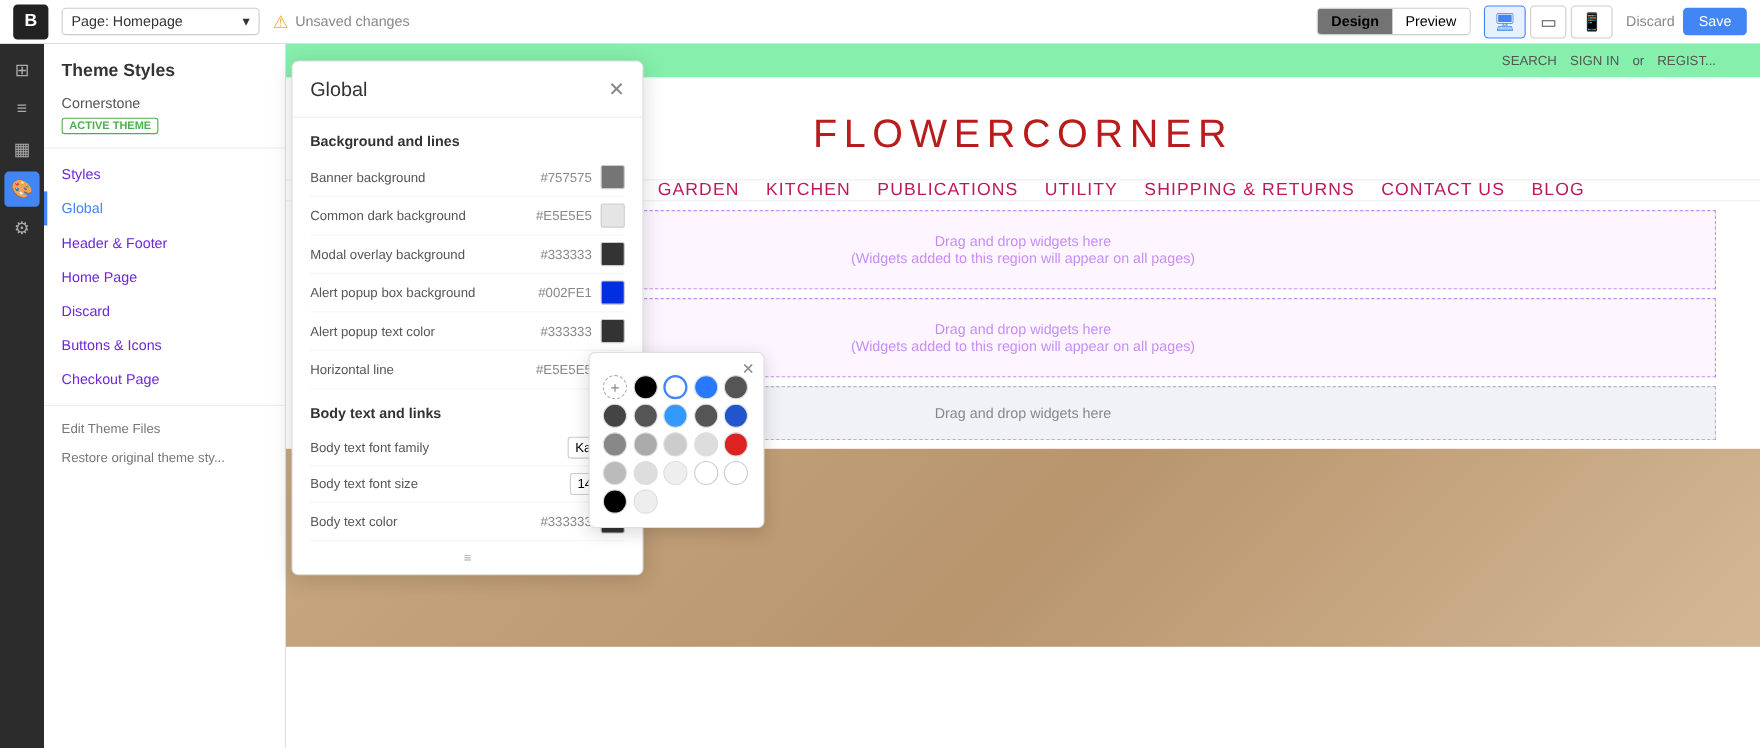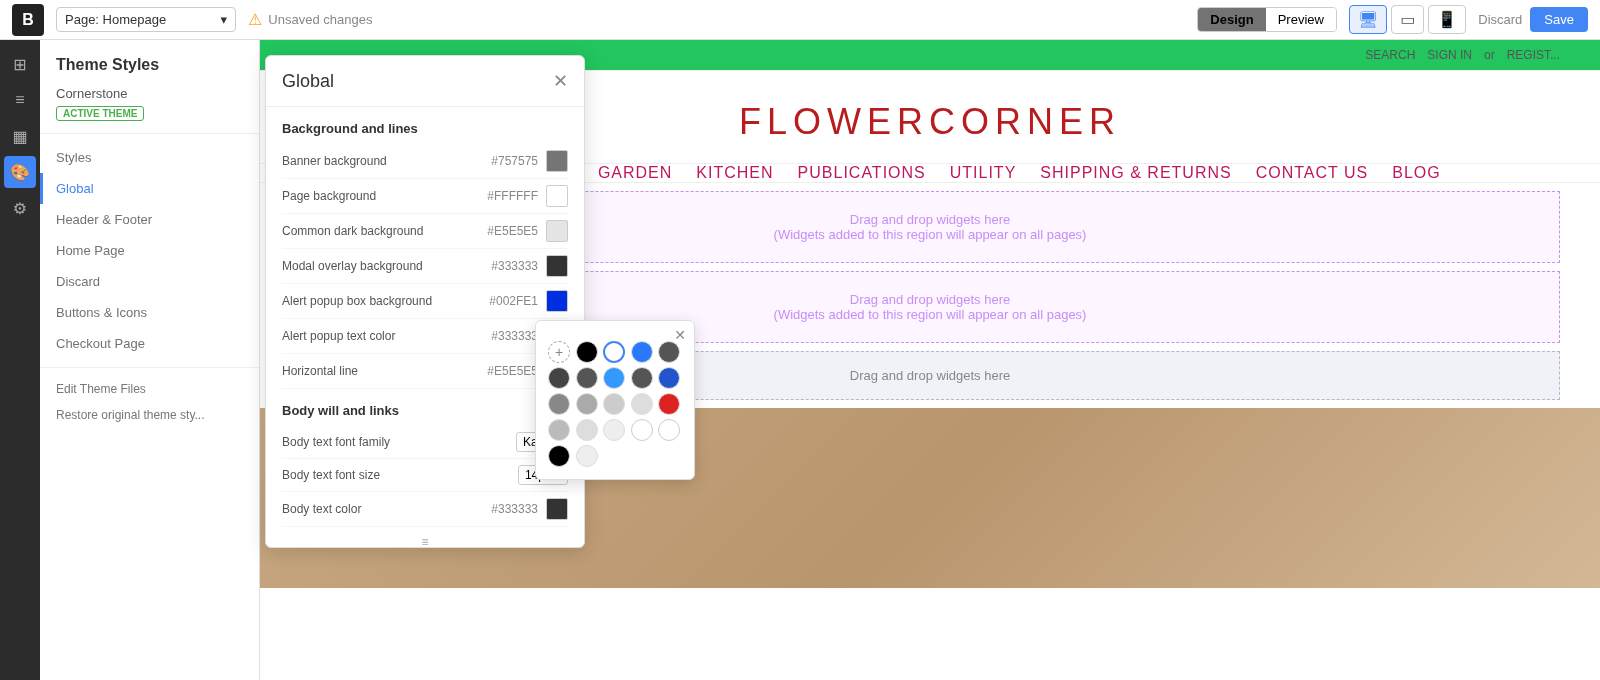--- a/index.html
+++ b/index.html
@@ -68,21 +68,21 @@
     .theme-panel-title {
       font-size: 16px; font-weight: bold; color: #333; padding: 0 16px 12px;
     }
     .theme-name { padding: 0 16px 4px; font-size: 13px; color: #555; }
     .active-theme-badge {
       display: inline-block; border: 1px solid #4caf50; color: #4caf50;
       font-size: 10px; padding: 1px 6px; border-radius: 3px; margin: 0 16px 12px; font-weight: bold;
     }
     .theme-nav { border-top: 1px solid #eee; padding-top: 8px; }
     .theme-nav-item {
-      display: block; padding: 8px 16px; font-size: 13px; color: #737373; cursor: pointer;
+      display: block; padding: 8px 16px; font-size: 13px; color: #6d28d9; cursor: pointer;
       text-decoration: none;
     }
     .theme-nav-item.active { color: #4285f4; border-left: 3px solid #4285f4; padding-left: 13px; }
     .theme-nav-section {
       border-top: 1px solid #eee; margin-top: 8px; padding-top: 8px;
     }
     .theme-nav-link {
       display: block; padding: 6px 16px; font-size: 12px; color: #777; cursor: pointer; text-decoration: none;
     }
 
@@ -148,21 +148,21 @@
     
     .canvas-area {
       flex: 1; background: #e8e8e8; overflow: hidden; position: relative;
     }
     .canvas-inner {
       background: #fff; margin: 0; height: 100%; overflow-y: auto;
     }
 
     
     .site-header {
-      background: #22c55e; display: flex; align-items: flex-start; justify-content: flex-end;
+      background: #86efac; display: flex; align-items: flex-start; justify-content: flex-end;
       padding: 8px 40px; gap: 16px; border-bottom: 1px solid #eee;
     }
     .site-header-actions { display: flex; gap: 12px; font-size: 12px; color: #555; }
     .site-logo-area { text-align: center; padding: 30px 0 20px; }
     .site-logo-text { font-size: 36px; letter-spacing: 6px; font-weight: 300; color: #b91c1c; }
     .site-nav {
       display: flex; align-items: center; justify-content: center;
       gap: 24px; padding: 0 0; border-top: 1px solid #eee; border-bottom: 1px solid #eee;
       font-size: 16px; color: #be185d; letter-spacing: 1px;
     }
@@ -297,25 +297,20 @@
   </div>
   <div class="global-panel-body">
     <div class="section-heading">Background and lines</div>
 
     <div class="color-row">
       <span class="color-row-label">Banner background</span>
       <span class="color-row-hex">#757575</span>
       <div class="color-swatch" style="background:#757575"></div>
     </div>
 
-    <div class="color-row">
-      <span class="color-row-label">Page background</span>
-      <span class="color-row-hex">#FFFFFF</span>
-      <div class="color-swatch" style="background:#FFFFFF"></div>
-    </div>
 
     <div class="color-row">
       <span class="color-row-label">Common dark background</span>
       <span class="color-row-hex">#E5E5E5</span>
       <div class="color-swatch" style="background:#E5E5E5"></div>
     </div>
 
     <div class="color-row">
       <span class="color-row-label">Modal overlay background</span>
       <span class="color-row-hex">#333333</span>
@@ -333,21 +328,21 @@
       <span class="color-row-hex">#333333</span>
       <div class="color-swatch" style="background:#333333"></div>
     </div>
 
     <div class="color-row">
       <span class="color-row-label">Horizontal line</span>
       <span class="color-row-hex">#E5E5E5</span>
       <div class="color-swatch" style="background:#E5E5E5"></div>
     </div>
 
-    <div class="section-heading">Body will and links</div>
+    <div class="section-heading">Body text and links</div>
 
     <div class="font-row">
       <span class="font-row-label">Body text font family</span>
       <div class="font-dropdown">
         <span>Karla</span>
         <span>▾</span>
       </div>
     </div>
 
     <div class="font-row">

